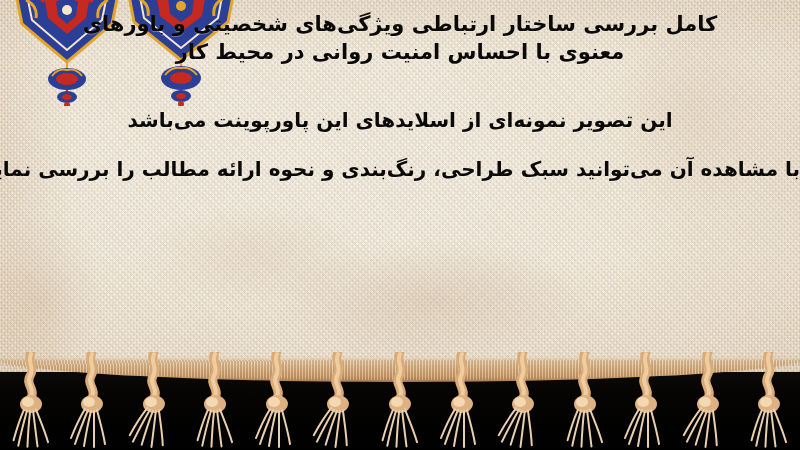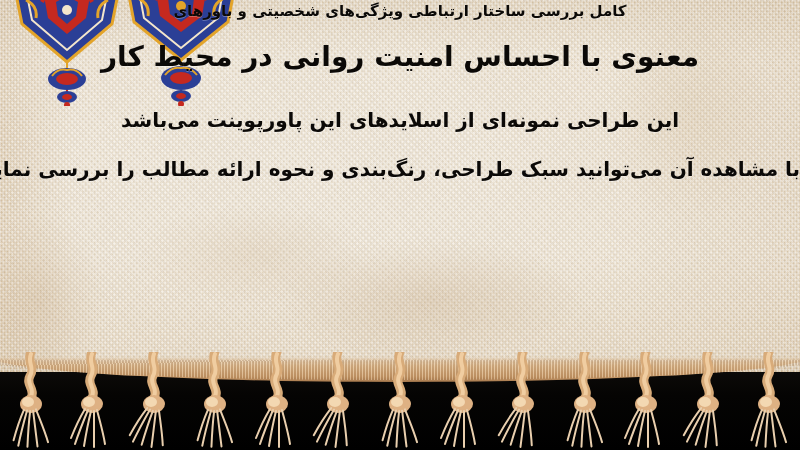--- a/index.html
+++ b/index.html
@@ -70,22 +70,22 @@
   
   .motif{position:absolute;}
   .motif svg{display:block;}
 
   
   .txt{
     position:absolute;color:#0b0907;text-align:center;
     font-weight:bold;white-space:nowrap;direction:rtl;
     text-shadow:0 1px 0 rgba(255,255,255,.28);
   }
-  #title-l1{left:0;right:0;top:2px;font-size:15px;letter-spacing:0;}
-  #title-l2{left:0;right:0;top:40px;font-size:28px;}
+  #title-l1{left:0;right:0;top:12px;font-size:21px;letter-spacing:0;}
+  #title-l2{left:0;right:0;top:40px;font-size:21px;}
   #body-l1{left:0;right:0;top:108px;font-size:20px;}
   #body-l2{left:0;right:0;top:157px;font-size:20px;}
   #body-l3{left:0;right:0;top:203px;font-size:20px;}
 
   
   .black{
     position:absolute;left:0;top:372px;width:800px;height:78px;
     background:linear-gradient(180deg,#0c0a08 0%,#050403 30%,#000 100%);
   }
   .selvage{
@@ -166,21 +166,21 @@
         <ellipse cx="59" cy="136" rx="10" ry="6" fill="#2b3f96"></ellipse>
         <ellipse cx="59" cy="136" rx="5" ry="3" fill="#c5291f"></ellipse>
         <circle cx="59" cy="144" r="3" fill="#c5291f"></circle>
       </g>
     </svg>
   </div>
 
   <div class="txt" id="title-l1">کامل بررسی ساختار ارتباطی ویژگی‌های شخصیتی و باورهای</div>
   <div class="txt" id="title-l2">معنوی با احساس امنیت روانی در محیط کار</div>
 
-  <div class="txt" id="body-l1">این طراحی نمونه‌ای از اسلایدهای این پاورپوینت می‌باشد</div>
+  <div class="txt" id="body-l1">این تصویر نمونه‌ای از اسلایدهای این پاورپوینت می‌باشد</div>
   <div class="txt" id="body-l2">با مشاهده آن می‌توانید سبک طراحی، رنگ‌بندی و نحوه ارائه مطالب را بررسی نمایید</div>
 
   <div class="black"></div>
   <div class="selvage"></div>
   <div class="selvage-threads"></div>
   <div class="fringe-row" id="fringe-row">
       <div class="tassel" style="left: -0.230769px;"><svg width="62" height="98" viewBox="0 0 62 98">
           <g>
             <path d="M31 0 C26 10 36 14 30 24 C25 33 36 37 31 46" stroke="#d8ab79" stroke-width="9" fill="none" stroke-linecap="round"></path>
             <path d="M31 2 C27 11 35 15 30 24 C26 32 35 36 31 44" stroke="#f0cda1" stroke-width="4" fill="none" stroke-linecap="round"></path>

